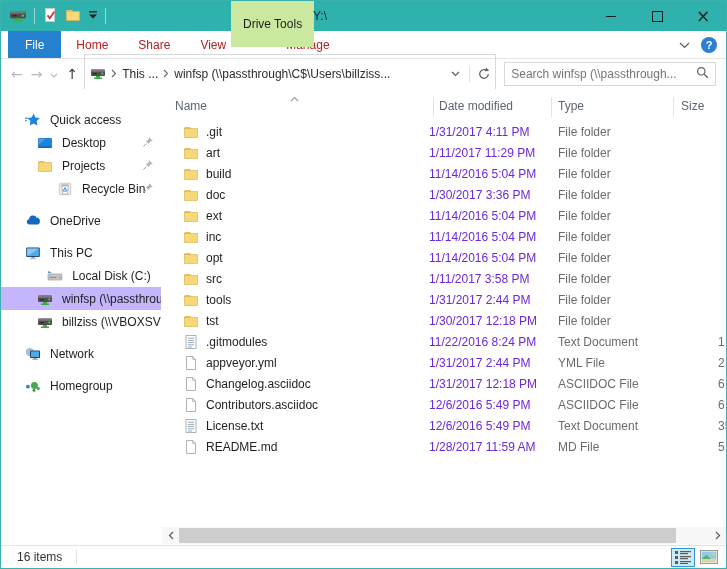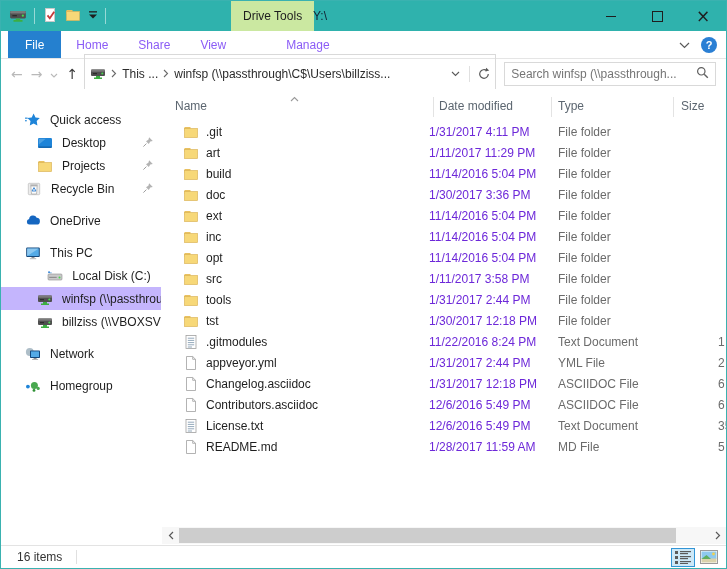--- a/index.html
+++ b/index.html
@@ -2,31 +2,31 @@
 <html><head>
 <meta charset="utf-8">
 <style>
   html,body{margin:0;padding:0;background:#e8e8e8;font-family:"Liberation Sans",sans-serif;}
   .window{position:relative;width:727px;height:569px;box-sizing:border-box;background:#fff;
           border:1px solid #3ab2b0;overflow:hidden;font-size:12px;color:#1e1e1e;}
   
   .titlebar{position:relative;height:30px;background:#2fb2ad;display:flex;align-items:center;}
   .qat{display:flex;align-items:center;gap:7px;padding-left:8px;}
   .qat-sep{width:1px;height:16px;background:rgba(255,255,255,.5);}
-  .drive-tools{position:absolute;left:230px;top:0;height:30px;padding:0 12px;background:#cbe8a1;
+  .drive-tools{position:absolute;left:230px;top:0;height:30px;padding:8px 12px;background:#cbe8a1;
                display:flex;align-items:center;color:#1e1e1e;}
   .win-title{position:absolute;left:312px;top:0;height:30px;display:flex;align-items:center;color:#123;}
   .win-controls{position:absolute;right:0;top:0;height:30px;display:flex;}
   .win-btn{width:46px;height:30px;display:flex;align-items:center;justify-content:center;}
   .glyph-min{width:10px;height:1px;background:#1e1e1e;display:block;}
   .glyph-max{width:9px;height:9px;border:1px solid #1e1e1e;display:block;}
   .glyph-close{font-size:17px;line-height:1;color:#1e1e1e;font-family:"DejaVu Sans",sans-serif;}
   
   .tabstrip{height:27px;background:#fff;border-bottom:1px solid #e5e5e5;display:flex;align-items:stretch;}
-  .tab{display:flex;align-items:center;padding:0 15px;color:#8b5cf6;}
+  .tab{display:flex;align-items:center;padding:0 15px;color:#b91c1c;}
   .tab-file{background:#2580cf;color:#fff;margin-left:7px;padding:0 17px;}
   .tab-manage{margin-left:30px;}
   .ribbon-extra{margin-left:auto;display:flex;align-items:center;gap:11px;padding-right:9px;}
   .help-btn{width:16px;height:16px;border-radius:50%;background:#2a7fd4;color:#fff;font-size:11px;
             font-weight:bold;display:flex;align-items:center;justify-content:center;}
   
   .addressrow{height:30px;border-bottom:1px solid #e5e5e5;display:flex;align-items:center;background:#fff;}
   .nav-arrows{display:flex;align-items:center;gap:8px;padding:0 6px 0 10px;
               font-family:"DejaVu Sans",sans-serif;font-size:14px;}
   .nav-dis{color:#b9b9b9;} .nav-en{color:#3b3b3b;}
@@ -209,21 +209,21 @@
     <span class="ic"><svg width="16" height="16" viewBox="0 0 16 16">
               <rect x="1.5" y="3" width="6" height="4" fill="#e9c161"></rect>
               <rect x="1.5" y="4.6" width="13" height="8.9" fill="#f7d878" stroke="#dcb659" stroke-width=".7"></rect>
             </svg></span>
     <span class="lbl">Projects</span>
     <span class="pin"><svg width="12" height="12" viewBox="0 0 12 12">
               <path d="M7.1 1.2l3.7 3.7-2.5.6-1.5 2.4L4 5.2l2.4-1.5z" fill="#b3b3b3"></path>
               <path d="M4.4 7.6L1.4 10.6" stroke="#9e9e9e" stroke-width="1" fill="none"></path>
             </svg></span>
   </div>
-        <div class="side-item" style="padding-left: 25px;">
+        <div class="side-item" style="padding-left: 56px;">
     <span class="ic"><svg width="16" height="16" viewBox="0 0 16 16">
               <rect x="2.3" y="2.3" width="11.4" height="11.4" rx="1" fill="#ececec" stroke="#b0b0b0" stroke-width=".6"></rect>
               <rect x="4.3" y="3.6" width="7.4" height="1" fill="#9a9a9a"></rect>
               <path d="M4.8 5h6.4l-.7 8H5.5z" fill="#fcfcfc" stroke="#9a9a9a" stroke-width=".6"></path>
               <path d="M8 6.6l1.9 3.4H6.1z" fill="none" stroke="#2e7fd4" stroke-width=".9"></path>
             </svg></span>
     <span class="lbl">Recycle Bin</span>
     <span class="pin"><svg width="12" height="12" viewBox="0 0 12 12">
               <path d="M7.1 1.2l3.7 3.7-2.5.6-1.5 2.4L4 5.2l2.4-1.5z" fill="#b3b3b3"></path>
               <path d="M4.4 7.6L1.4 10.6" stroke="#9e9e9e" stroke-width="1" fill="none"></path>

